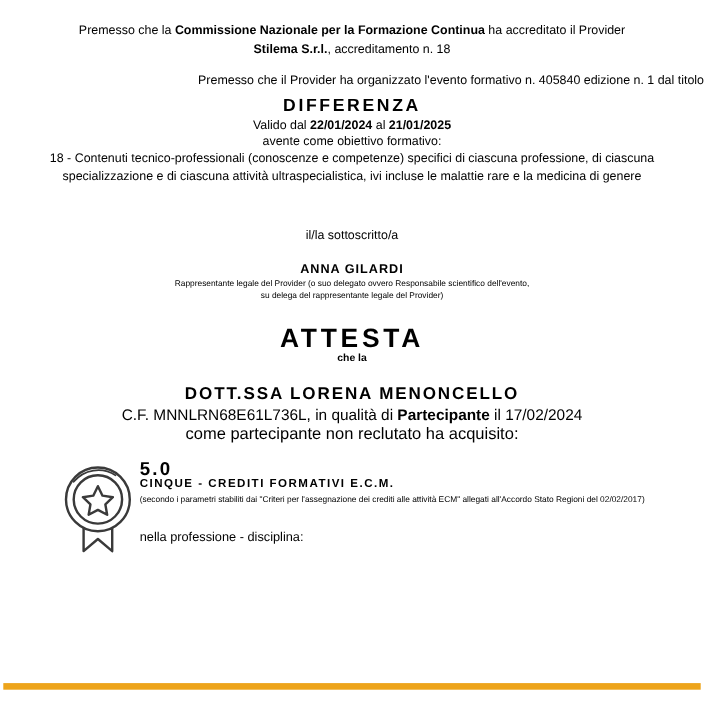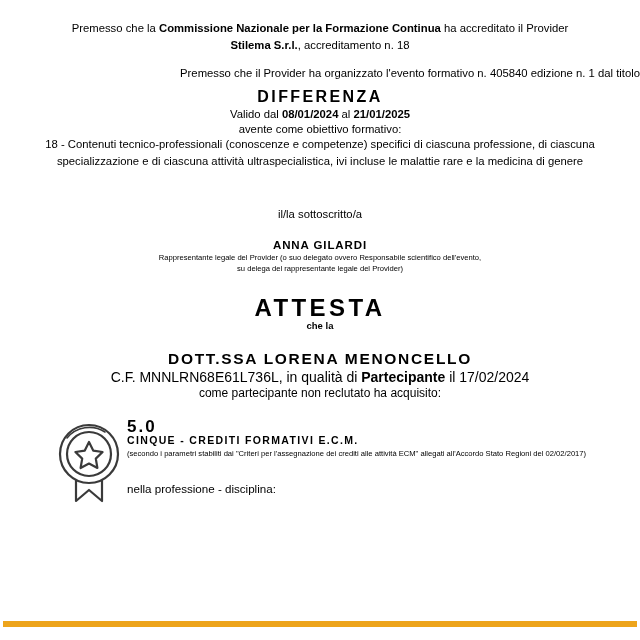--- a/index.html
+++ b/index.html
@@ -149,21 +149,21 @@
     width: 640px;
     text-align: center;
     font-size: 14px;
   }
   .recipient-acquisito {
     position: absolute;
     top: 386px;
     left: 0;
     width: 640px;
     text-align: center;
-    font-size: 12px;
+    font-size: 15px;
   }
 
   
   .medal {
     position: absolute;
     top: 420px;
     left: 52px;
     width: 74px;
     height: 84px;
   }
@@ -242,21 +242,21 @@
     <div><span>Premesso che la </span><b>Commissione Nazionale per la Formazione Continua</b><span> ha accreditato il Provider</span></div>
     <div><b>Stilema S.r.l.</b><span>, accreditamento n. 18</span></div>
   </div>
 
   <div class="premessa-2">
     <div>Premesso che il Provider ha organizzato l'evento formativo n. 405840 edizione n. 1 dal titolo</div>
   </div>
 
   <div class="event-title">DIFFERENZA</div>
 
-  <div class="event-validity"><span>Valido dal </span><b>08/01/2024</b><span> al </span><b>21/01/2025</b></div>
+  <div class="event-validity"><span>Valido dal </span><b>22/01/2024</b><span> al </span><b>21/01/2025</b></div>
 
   <div class="event-obiettivo-label">avente come obiettivo formativo:</div>
 
   <div class="event-obiettivo-text">18 - Contenuti tecnico-professionali (conoscenze e competenze) specifici di ciascuna professione, di ciascuna specializzazione e di ciascuna attività ultraspecialistica, ivi incluse le malattie rare e la medicina di genere</div>
 
   <div class="sottoscritto-label">il/la sottoscritto/a</div>
   <div class="signer-name">ANNA GILARDI</div>
   <div class="signer-role">
     <div>Rappresentante legale del Provider (o suo delegato ovvero Responsabile scientifico dell'evento,</div>
     <div>su delega del rappresentante legale del Provider)</div>

